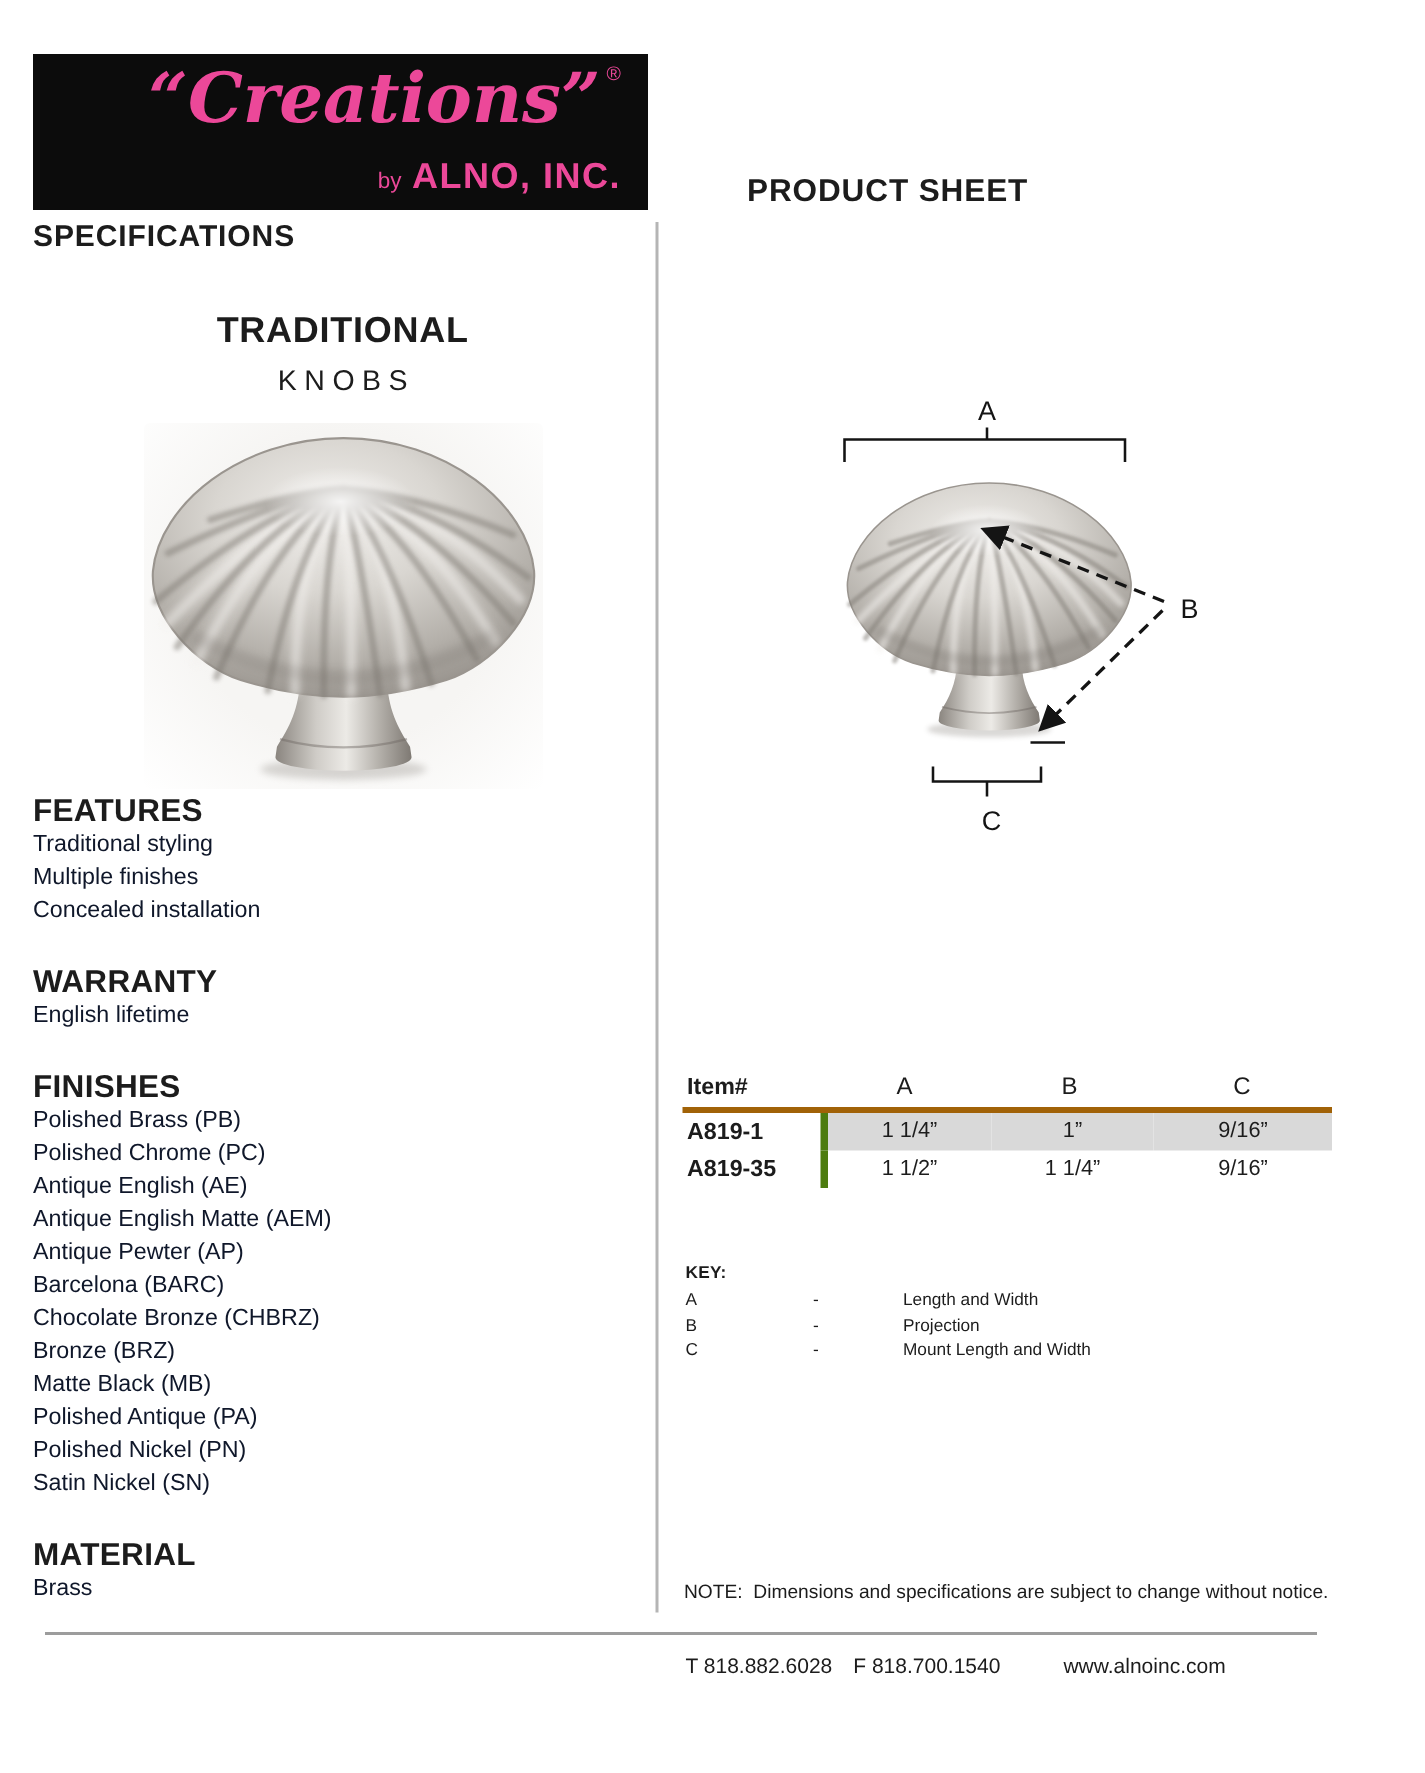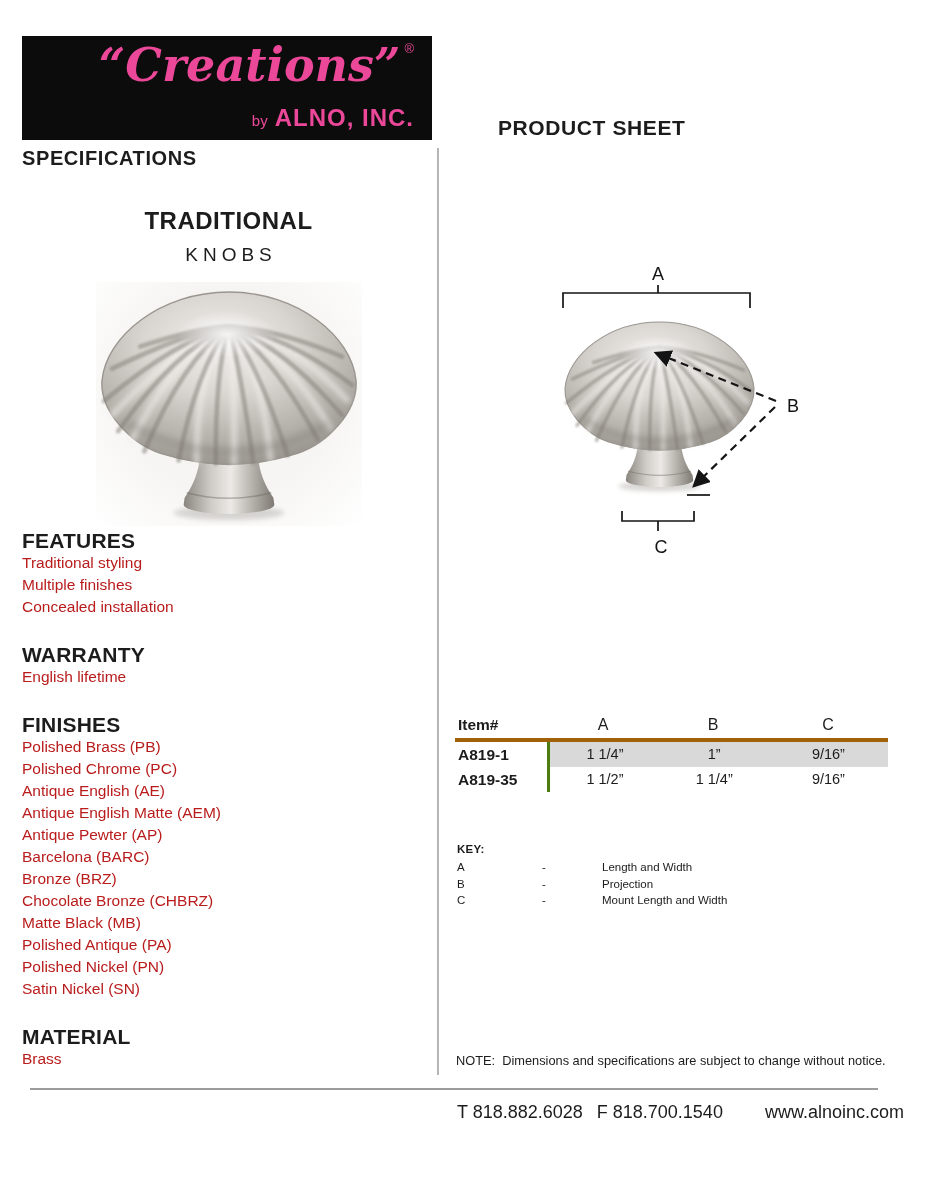--- a/index.html
+++ b/index.html
@@ -21,47 +21,47 @@
   
   .leftcol { position:absolute; left:22px; top:193px; width:413px; }
   .prod-family { margin-top:12px; text-align:center; font-size:24px; line-height:32px; font-weight:bold; letter-spacing:0.5px; }
   .prod-type   { margin-top:6px; text-align:center; font-size:19px; line-height:24px; letter-spacing:5px; padding-left:5px; }
   .photo { width:266px; height:244px; margin:15px auto 0; border-radius:4px;
            background:radial-gradient(ellipse at 50% 45%, #f6f5f3 55%, #ffffff 100%); }
   .photo svg { display:block; }
   .sec { margin-top:26px; }
   .sec.first { margin-top:4px; }
   .sec h3 { margin:0; font-size:21px; line-height:22px; font-weight:bold; letter-spacing:0.2px; }
-  .sec .li { font-size:15.5px; line-height:22px; color:#b91c1c; }
+  .sec .li { font-size:15.5px; line-height:22px; color:#0f172a; }
   
   .diagram { position:absolute; left:440px; top:250px; }
   .diagram text { font-size:18px; fill:#141414; }
   .diagram .thin { stroke:#141414; stroke-width:1.7; fill:none; }
   .diagram .dash { stroke:#141414; stroke-width:2.2; fill:none; stroke-dasharray:8 5.5; }
   
   .spec-table { position:absolute; left:455px; top:712px; width:433px; }
   .t-head { display:flex; border-bottom:4px solid #a16207; }
   .t-head > div { height:26px; line-height:26px; }
   .t-row  > div { height:25px; line-height:25px; }
   .t-row { display:flex; }
   .c-item { width:90px; padding-left:3px; font-weight:bold; font-size:15.5px; }
   .c-a, .c-b { width:110px; text-align:center; }
   .c-c { width:120px; text-align:center; }
   .t-head .c-a, .t-head .c-b, .t-head .c-c { font-size:16px; }
-  .t-row .c-item { border-right:3px solid #4d7c0f; }
+  .t-row .c-item { border-right:5px solid #4d7c0f; }
   .t-row .c-a, .t-row .c-b, .t-row .c-c { font-size:14.5px; }
   .t-row.hl .c-a, .t-row.hl .c-b, .t-row.hl .c-c { background:#d9d9d9; }
   
   .key { position:absolute; left:457px; top:843px; font-size:11.5px; }
   .key-h { font-weight:bold; margin-bottom:4px; letter-spacing:0.2px; }
   .key-row { display:grid; grid-template-columns:85px 60px auto; line-height:16.5px; }
   
   .note { position:absolute; left:456px; top:1053px; font-size:12.8px; white-space:pre-wrap; }
   .hrule { position:absolute; left:30px; top:1088px; width:848px; height:2px; background:#9c9c9c; }
-  .footer { position:absolute; left:457px; top:1102px; font-size:18px; display:flex; }
+  .footer { position:absolute; left:457px; top:1102px; font-size:14px; display:flex; }
   .footer .f2 { margin-left:14px; }
   .footer .f3 { margin-left:42px; }
   .defs-svg { position:absolute; width:0; height:0; }
 </style>
 </head>
 <body>
 
 <svg class="defs-svg" aria-hidden="true">
   <defs>
     <radialGradient id="gBody" cx="46%" cy="30%" r="78%">
@@ -161,22 +161,22 @@
     </div>
 
     <div class="sec">
       <h3>FINISHES</h3>
       <div class="li">Polished Brass (PB)</div>
       <div class="li">Polished Chrome (PC)</div>
       <div class="li">Antique English (AE)</div>
       <div class="li">Antique English Matte (AEM)</div>
       <div class="li">Antique Pewter (AP)</div>
       <div class="li">Barcelona (BARC)</div>
+      <div class="li">Chocolate Bronze (CHBRZ)</div>
       <div class="li">Bronze (BRZ)</div>
-      <div class="li">Chocolate Bronze (CHBRZ)</div>
       <div class="li">Matte Black (MB)</div>
       <div class="li">Polished Antique (PA)</div>
       <div class="li">Polished Nickel (PN)</div>
       <div class="li">Satin Nickel (SN)</div>
     </div>
 
     <div class="sec">
       <h3>MATERIAL</h3>
       <div class="li">Brass</div>
     </div>

